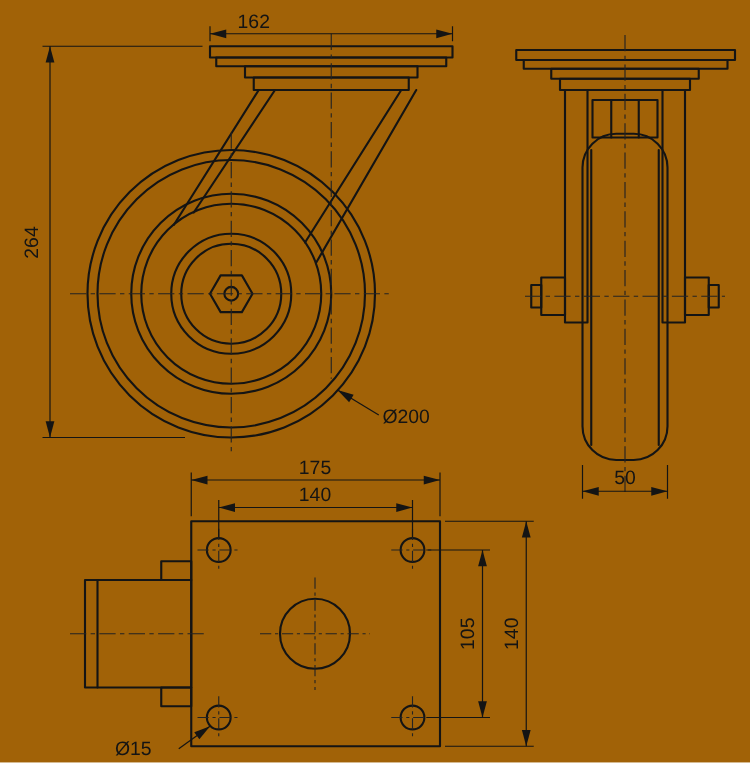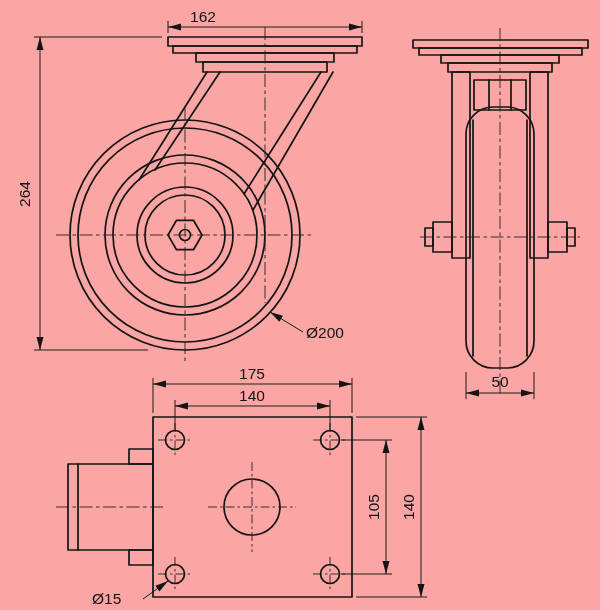--- a/index.html
+++ b/index.html
@@ -1,16 +1,16 @@
 <!DOCTYPE html>
 <html><head>
 <meta charset="utf-8">
 <style>
   html,body{margin:0;padding:0;background:#ffffff;}
-  .stage{width:600px;height:610px;background:#fca5a5;position:relative;overflow:hidden;}
+  .stage{width:600px;height:610px;background:#a16207;position:relative;overflow:hidden;}
   svg{display:block;}
   svg text{
     font-family:"Liberation Sans","DejaVu Sans",sans-serif;
     font-size:15.5px;
     fill:#141414;
   }
   .obj{stroke:#141414;stroke-width:1.7;fill:none;stroke-linejoin:round;stroke-linecap:round;}
   .cl{stroke:#232323;stroke-width:0.9;fill:none;stroke-dasharray:13 3.5 3.5 3.5;}
   .clh{stroke:#232323;stroke-width:0.9;fill:none;stroke-dasharray:9 3 2.5 3;}
   .dim{stroke:#141414;stroke-width:0.95;fill:none;}

